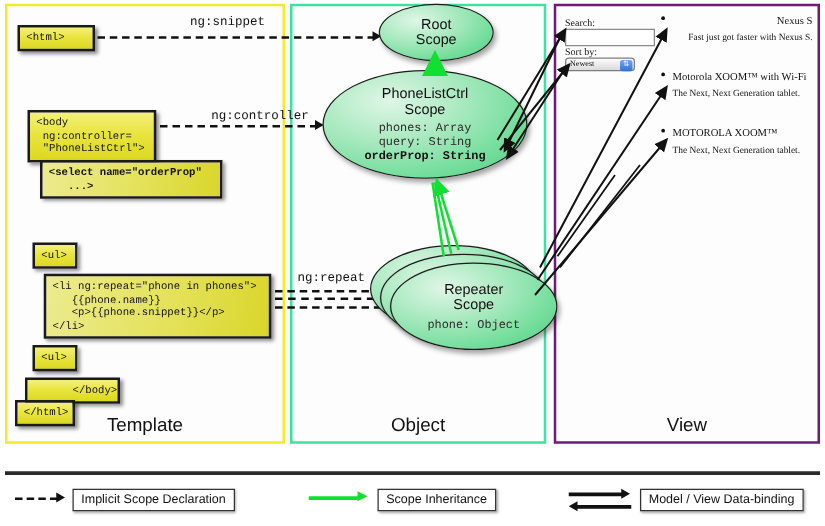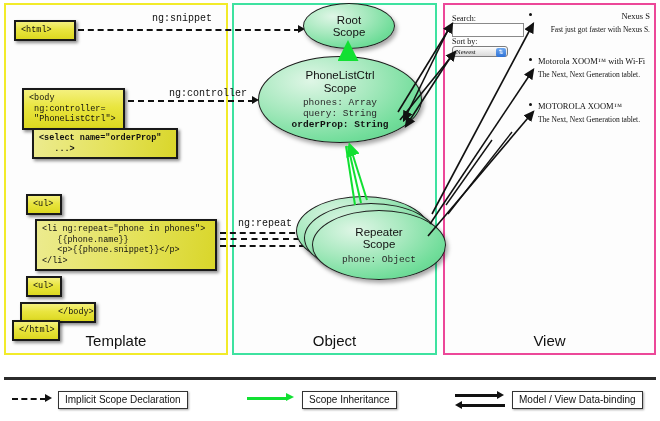--- a/index.html
+++ b/index.html
@@ -5,21 +5,21 @@
   html,body{margin:0;padding:0;background:#fff;}
   body{width:660px;height:421px;overflow:hidden;
        font-family:"Liberation Sans",sans-serif;position:relative;}
 
   #stage{position:absolute;left:0;top:0;width:660px;height:421px;}
 
   
   .col{position:absolute;top:3px;height:352px;background:#fdfdfd;box-sizing:border-box;}
   .col.tpl  {left:4px;  width:224px; border:2px solid #f2eb2a;}
   .col.mdl  {left:232px;width:205px; border:2px solid #3ee2a0;}
-  .col.view {left:443px;width:213px; border:2px solid #ec4899;}
+  .col.view {left:443px;width:213px; border:2px solid #701a75;}
 
   .col-label{position:absolute;bottom:4px;left:0;width:100%;text-align:center;
              font-size:15px;color:#111;font-family:"Liberation Sans",sans-serif;}
 
   
   .codebox{position:absolute;background:linear-gradient(180deg,#f4f07e 0%,#e9e53f 45%,#dcd820 100%);
            border:2px solid #1a1a1a;color:#111;
            font-family:"Liberation Mono",monospace;font-size:8.5px;line-height:10.5px;
            padding:3px 5px;white-space:pre;box-shadow:2px 2px 3px rgba(0,0,0,.45);
            box-sizing:border-box;z-index:12;}

